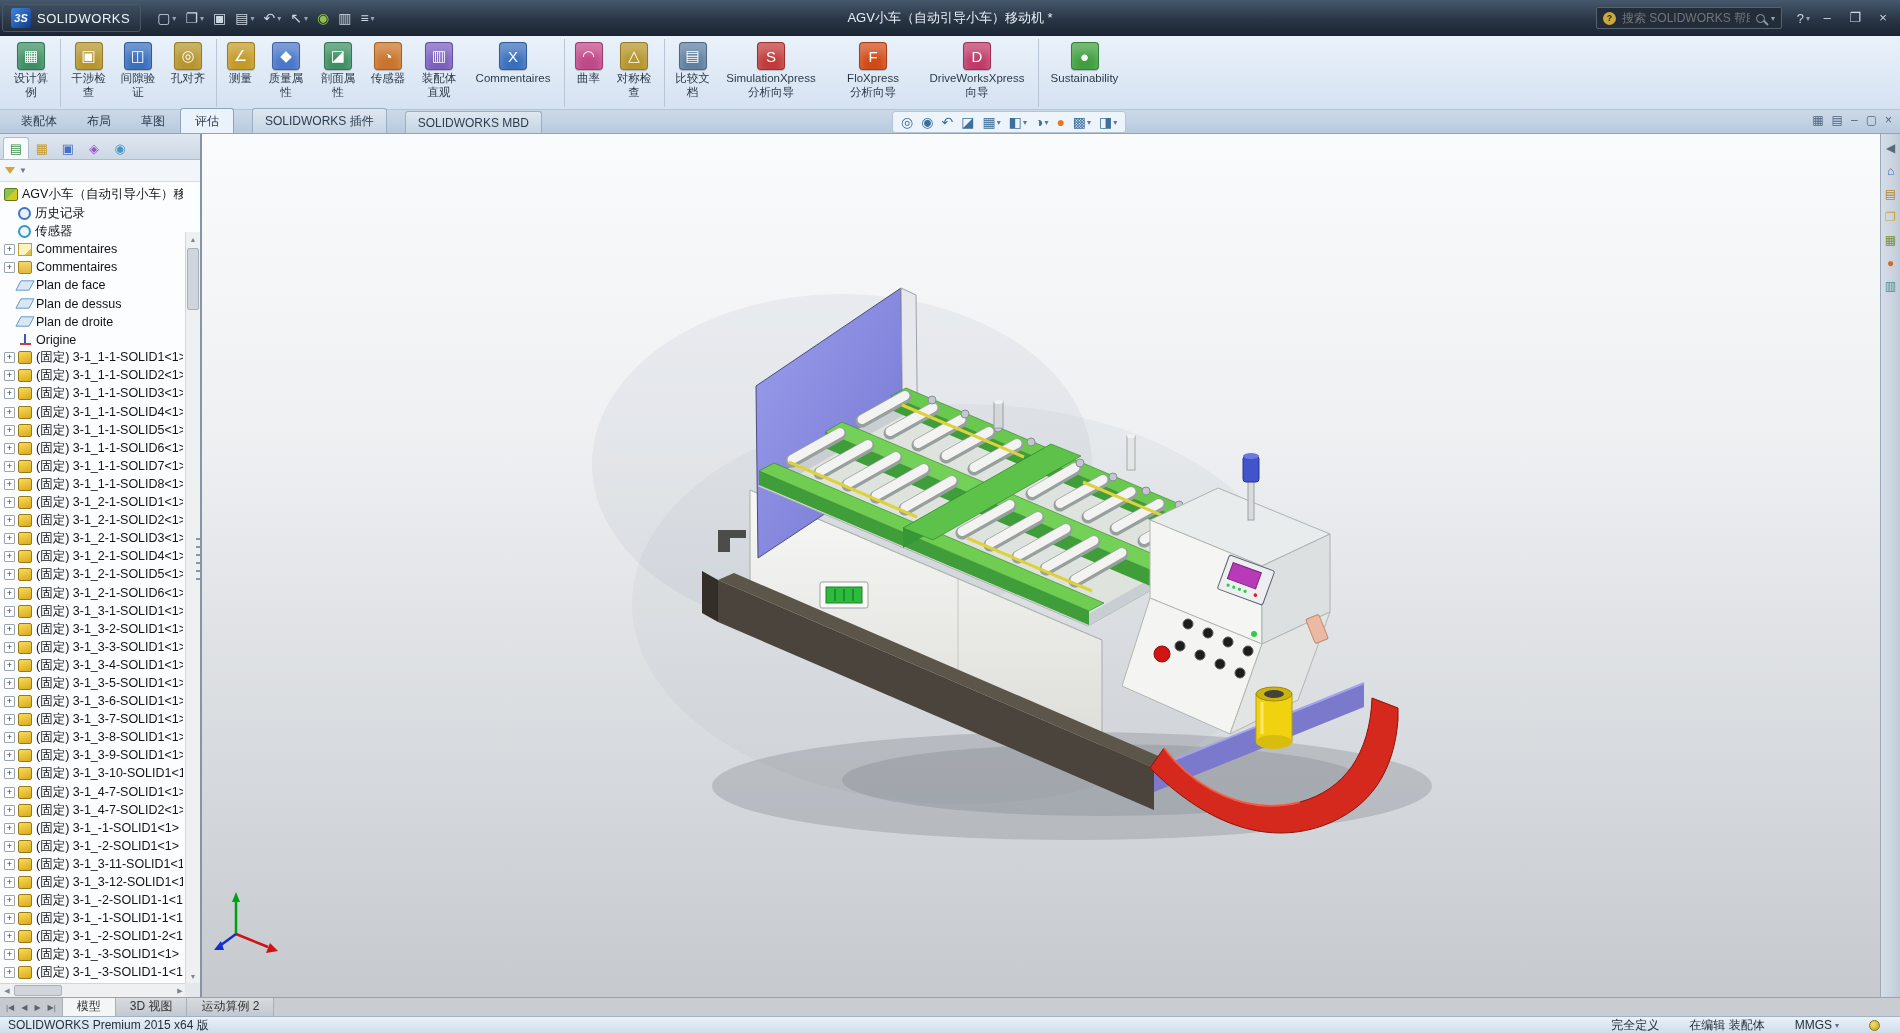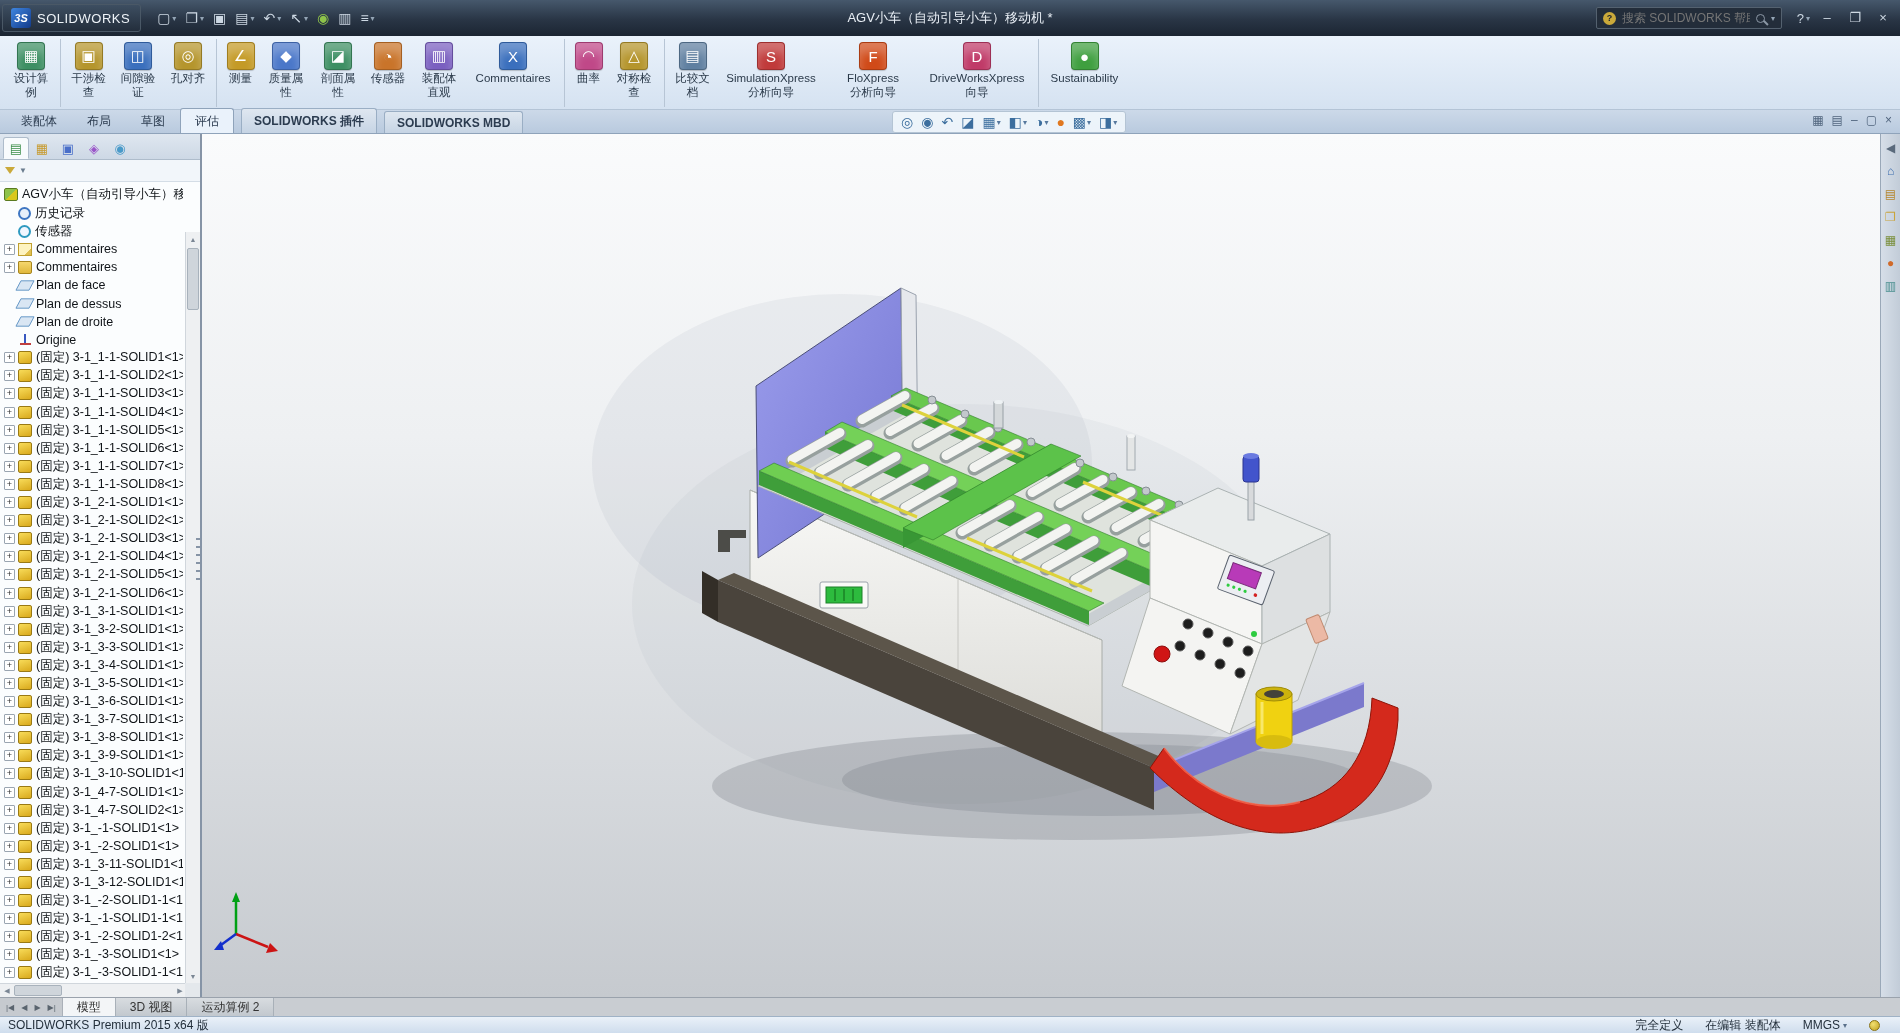--- a/index.html
+++ b/index.html
@@ -45,22 +45,22 @@
     color:#fff; font-size:15px; margin-bottom:2px;
     box-shadow:inset 0 10px 10px rgba(255,255,255,.28), 0 1px 1px rgba(0,0,0,.2); border:1px solid rgba(0,0,0,.18); }
   .rlabel { font-size:11.5px; line-height:1.18; white-space:pre-line;text-align:center; }
 
   
   #tabrow { position:absolute; left:0; top:110px; width:1900px; height:24px;
     background:linear-gradient(#ccd9e9,#b9cade); border-bottom:1px solid #8fa3ba;
     display:flex; align-items:flex-end; padding-left:6px; }
   .ttab { padding:4px 14px 3px; font-size:12px; color:#2c3c50; border:1px solid transparent; border-bottom:none; white-space:nowrap; }
   .ttab.active { background:#eaf2fb; border-color:#8fa3ba; border-radius:3px 3px 0 0; }
-  .addin-tab { margin-left:7px; padding:4px 12px 3px; font-size:12px; color:#2c3c50; white-space:nowrap;
-    background:linear-gradient(#dfe7f0,#c6d4e4); border:1px solid #9aaec4; border-bottom:none; border-radius:3px 3px 0 0;font-weight:bold; }
+  .addin-tab { margin-left:18px; padding:4px 12px 3px; font-size:12px; color:#2c3c50; white-space:nowrap;
+    background:linear-gradient(#dfe7f0,#c6d4e4); border:1px solid #9aaec4; border-bottom:none; border-radius:3px 3px 0 0; }
   .headsup { position:absolute; left:892px; top:1px; height:22px; display:flex; align-items:center;
     background:rgba(240,246,252,.92); border:1px solid #b4c4d4; border-radius:3px; padding:0 4px; }
   .hbtn { display:flex; align-items:center; color:#3c6e9e; font-size:14px; padding:0 4px; }
   .hbtn .dd { font-size:8px; color:#56789e; margin-left:1px; }
   .docwin { position:absolute; right:8px; top:3px; display:flex; gap:8px; align-items:center; color:#51657e; font-size:12px; }
   .docwin span { display:flex; align-items:center; }
 
   
   #main { position:absolute; left:0; top:134px; width:1900px; height:863px; }
 
@@ -116,30 +116,30 @@
   #taskpane { position:absolute; right:0; top:0; width:20px; height:863px;
     background:linear-gradient(90deg,#d6dee8,#c2ccd8); border-left:1px solid #9aa8b8;
     display:flex; flex-direction:column; align-items:center; padding-top:8px; gap:11px; }
   .tpicon { font-size:12px; line-height:1; }
 
   
   #bottomtabs { position:absolute; left:0; top:997px; width:1900px; height:19px; background:#cfd3d8;
     border-top:1px solid #9aa2ac; display:flex; align-items:stretch; }
   .bnav { display:flex; align-items:center; gap:1px; padding:0 3px; background:#c6cacf; border-right:1px solid #aab0b8; }
   .bnavbtn { font-size:8px; color:#5a646e; padding:0 3px; }
-  .btab { padding:0 14px; display:flex; align-items:center; font-size:12px; color:#333;
+  .btab { padding:0 14px; display:flex; align-items:flex-start; font-size:12px; color:#333;
     background:linear-gradient(#d8dce0,#c2c8ce); border-right:1px solid #a8b0b8; white-space:nowrap; }
   .btab.active { background:#f3f5f7; }
   .btab-fill { flex:1; background:#c9cdd2; }
 
   
   #statusbar { position:absolute; left:0; top:1016px; width:1900px; height:17px;
     background:linear-gradient(#eaf1f9,#cfdded); border-top:1px solid #9fb2c6;
     display:flex; align-items:center; font-size:12px; color:#24303c; padding:0 8px; }
-  .sb-right { margin-left:auto; display:flex; align-items:center; gap:22px; margin-right:12px; }
+  .sb-right { margin-left:auto; display:flex; align-items:center; gap:30px; margin-right:12px; }
   .sb-units { display:flex; align-items:center; gap:3px; }
   .sb-units .dd { font-size:8px; color:#5a708a; }
   .tag-ico { width:11px; height:11px; border-radius:50%; background:radial-gradient(circle at 35% 35%, #f2e070, #c0a020); border:1px solid #8a7414; }
 </style>
 </head>
 <body>
 
 <div id="app">
 
   <div id="titlebar">

